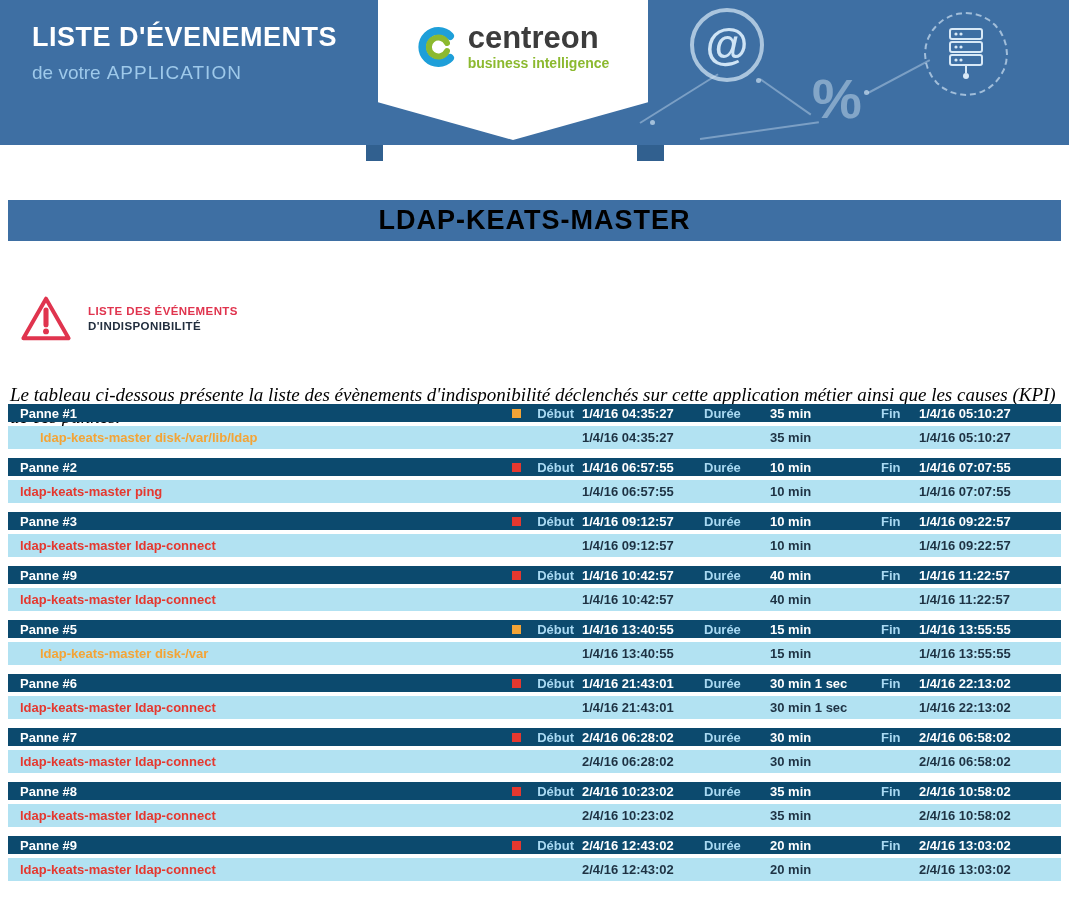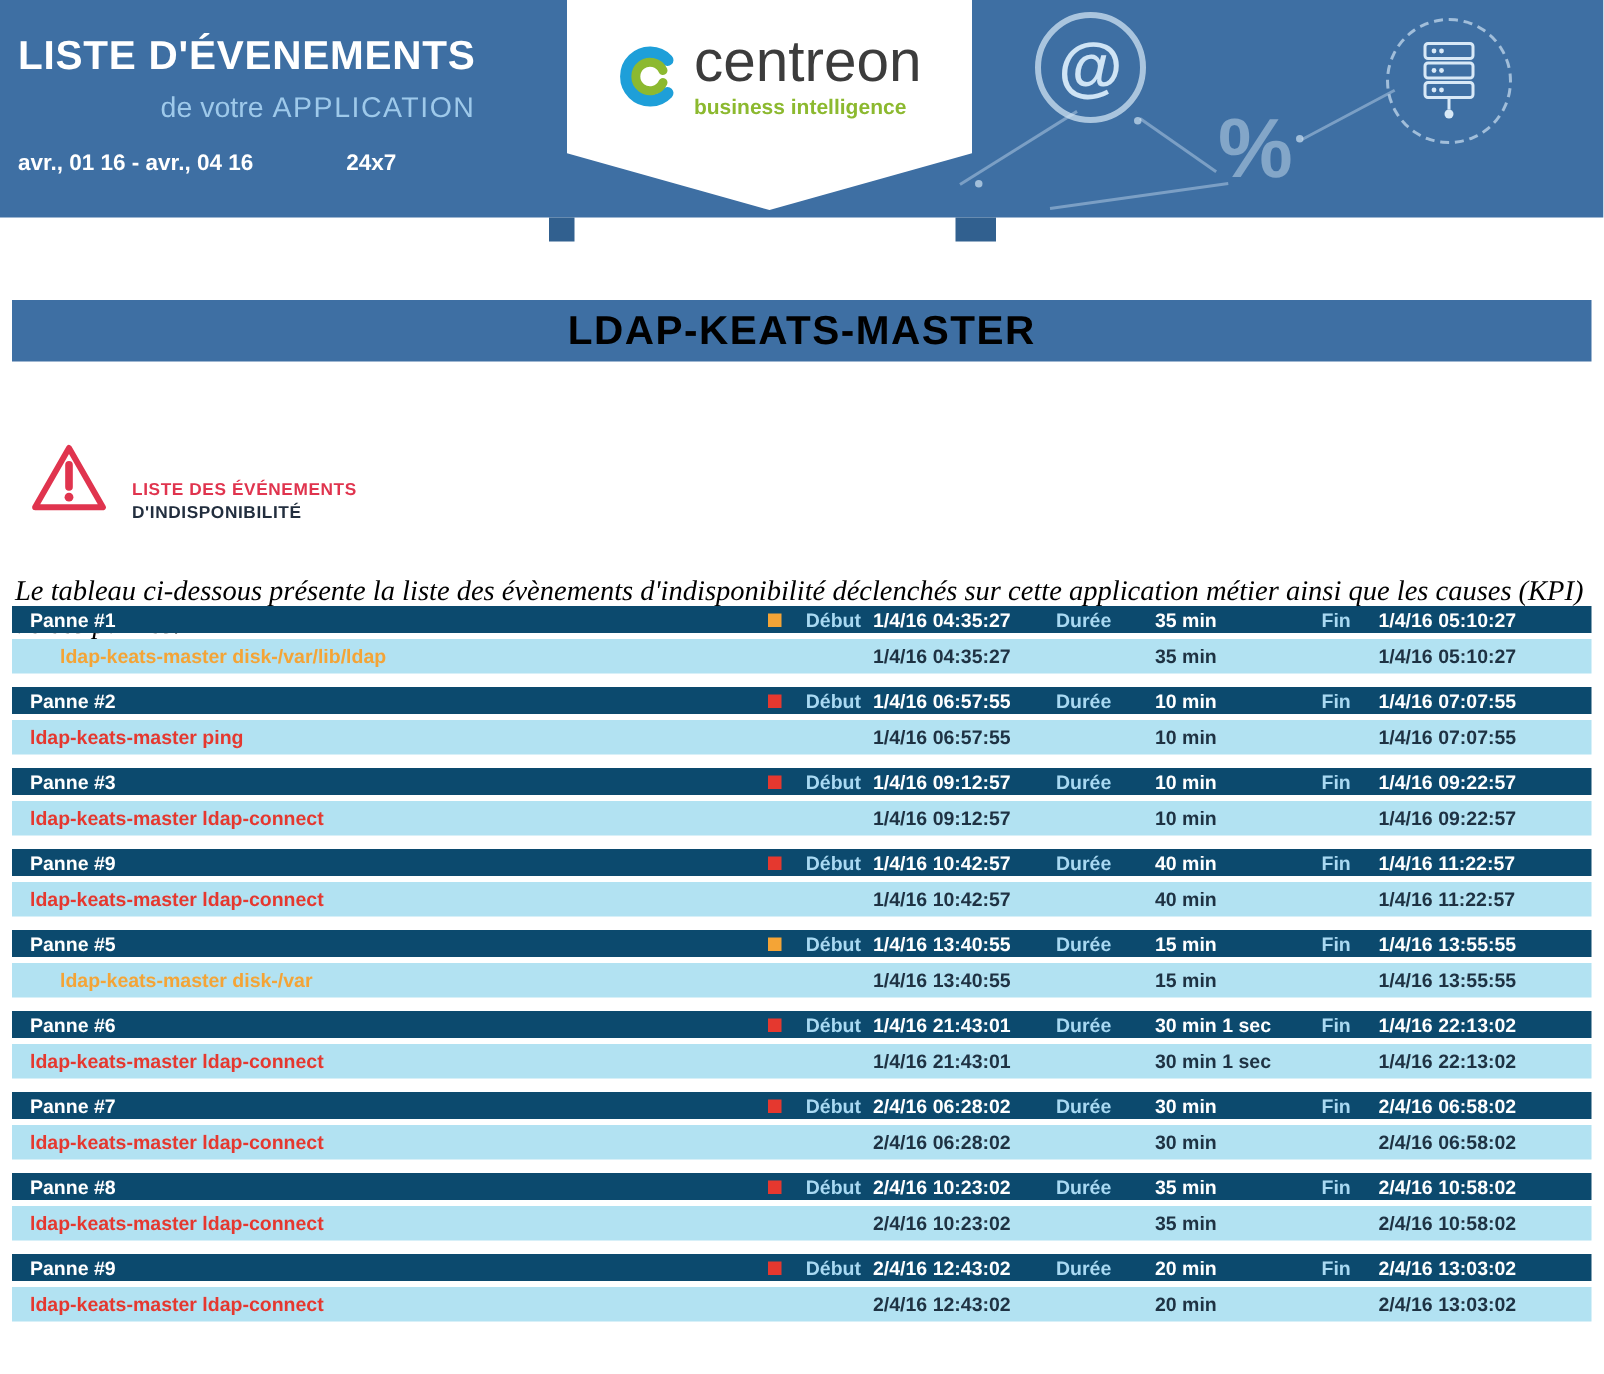--- a/index.html
+++ b/index.html
@@ -4,57 +4,57 @@
 <style>
   * { margin:0; padding:0; box-sizing:border-box; }
   html,body { width:1069px; height:916px; }
   body {
     position:relative; overflow:hidden; background:#fff;
     font-family:"Liberation Sans", sans-serif;
   }
 
   
   .banner { position:absolute; left:0; top:0; width:1069px; height:145px; background:#3e6fa3; }
-  .banner-text { position:absolute; left:12px; top:22px; color:#fff;text-align:right; }
+  .banner-text { position:absolute; left:32px; top:22px; color:#fff; }
   .banner-title { font-size:27px; font-weight:bold; letter-spacing:.5px; color:#fff; }
   .banner-subtitle { margin-top:9px; font-size:19px; color:#9ec9ea; }
   .banner-subtitle .app { font-weight:400; letter-spacing:1px; margin-left:6px; }
   .banner-period-row { margin-top:16px; font-size:15px; font-weight:bold; color:#fff; display:flex; gap:62px; }
 
   .deco { position:absolute; inset:0; overflow:hidden; pointer-events:none; }
   .deco-line { position:absolute; height:2px; background:rgba(216,233,247,.40); transform-origin:left center; }
   .deco-dot { position:absolute; width:5px; height:5px; border-radius:50%; background:rgba(216,233,247,.65); }
   .at-circle { position:absolute; left:690px; top:8px; width:74px; height:74px; border-radius:50%;
     border:4px solid rgba(216,233,247,.70); display:flex; align-items:center; justify-content:center; }
   .at-glyph { font-size:44px; color:#cfe4f5; font-weight:bold; line-height:1; }
   .pct-glyph { position:absolute; left:812px; top:66px; font-size:56px; font-weight:bold; color:rgba(216,233,247,.45); }
   .dash-circle { position:absolute; left:924px; top:12px; width:84px; height:84px; border-radius:50%;
     border:2px dashed rgba(216,233,247,.65); display:flex; align-items:center; justify-content:center; }
 
   
   .ribbon { position:absolute; left:378px; top:0; width:270px; height:140px; background:#fff;
     clip-path:polygon(0 0,100% 0,100% 73%,50% 100%,0 73%);
     display:flex; align-items:flex-start; justify-content:center; }
   .logo-row { display:flex; align-items:center; gap:9px; margin-top:22px; }
-  .logo-text { font-size:39px; font-weight:400; color:#3c3c3c; line-height:1; }
+  .logo-text { font-size:31px; font-weight:700; color:#3c3c3c; line-height:1; }
   .logo-subtext { font-size:14px; font-weight:600; color:#8cb92f; margin-top:2px; }
   .fold { position:absolute; top:145px; height:16px; background:#31608f; }
   .fold-left { left:366px; width:17px; }
   .fold-right { left:637px; width:27px; }
 
   
   .title-bar { position:absolute; left:8px; top:200px; width:1053px; height:41px; background:#3e6fa3;
     color:#000000; font-size:27px; font-weight:bold; letter-spacing:1px;
     display:flex; align-items:center; justify-content:center; }
 
   
   .section-head { position:absolute; left:20px; top:294px; display:flex; gap:16px; }
   .warn-icon { width:52px; height:50px; }
   .head-text { padding-top:10px; font-size:11.5px; font-weight:bold; letter-spacing:.4px; line-height:15px; }
-  .head-l1 { color:#e0344e;margin-top:16px; }
+  .head-l1 { color:#e0344e; }
   .head-l2 { color:#222e3e; }
 
   .desc { position:absolute; left:10px; top:384px; width:1050px;
     font-family:"Liberation Serif", serif; font-style:italic; font-size:19px; color:#000; }
 
   
   .events { position:absolute; left:8px; top:404px; width:1053px; }
   .row { display:grid; grid-template-columns:1fr 16px 50px 120px 70px 105px 46px 146px;
     align-items:center; font-size:13px; }
   .header-row { background:#0c4a6e; height:18px; color:#fff; font-weight:bold; }
@@ -109,24 +109,20 @@
         <circle cx="22" cy="49" r="3" fill="#d8e9f7"></circle>
       </svg>
     </div>
   </div>
 
   <div class="banner-text">
     <div class="banner-title">LISTE D'ÉVENEMENTS</div>
     <div class="banner-subtitle">
       <span>de votre</span><span class="app">APPLICATION</span>
     </div>
-    <div class="banner-period-row">
-      <span>avr., 01 16 - avr., 04 16</span>
-      <span>24x7</span>
-    </div>
   </div>
 </header>
 
 <div class="fold fold-left"></div>
 <div class="fold fold-right"></div>
 
 <div class="ribbon">
   <div class="logo-row">
     <svg width="42" height="42" viewBox="0 0 42 42">
       <path d="M33 10 A16 16 0 1 0 33 32" fill="none" stroke="#1e9fd9" stroke-width="8" stroke-linecap="round"></path>

